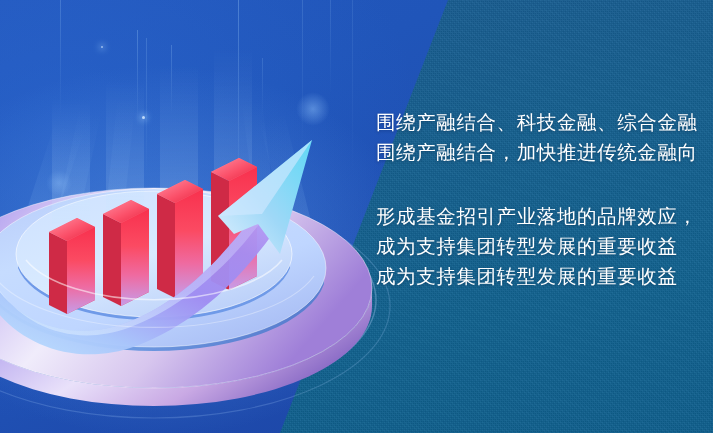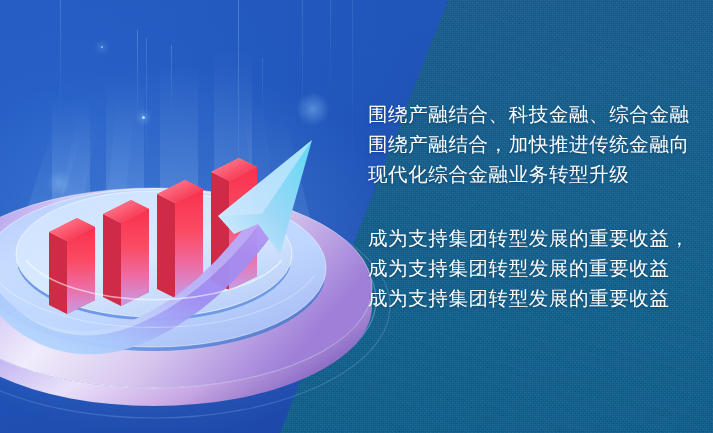--- a/index.html
+++ b/index.html
@@ -46,21 +46,21 @@
   
   .beam{position:absolute;transform-origin:50% 100%;
         background:linear-gradient(180deg,rgba(150,205,255,0) 0%,rgba(160,210,255,.20) 55%,rgba(185,225,255,.33) 100%);}
 
   
   .illus{position:absolute;left:-78px;top:92px;width:470px;height:330px;}
   .illus svg{display:block;width:470px;height:330px;overflow:visible;}
 
   
   .copy{position:absolute;left:368px;top:99px;width:330px;}
-  .para{margin:0;}
+  .para{margin:8px;}
   .para + .para{margin-top:34px;}
   .line{
     color:#ffffff;
     font-size:19.5px;
     line-height:30px;
     letter-spacing:.6px;
     white-space:nowrap;
     text-shadow:0 1px 3px rgba(0,20,50,.35);
   }
 </style>
@@ -261,23 +261,22 @@
         <path d="M72,184 A168,74 0 0 0 392,184" stroke="rgba(255,255,255,.32)" stroke-width="1.2"></path>
       </g>
     </svg>
   </div>
 
   <div class="copy">
 
     <p class="para">
       <span class="line" style="display:block">围绕产融结合、科技金融、综合金融</span>
       <span class="line" style="display:block">围绕产融结合，加快推进传统金融向</span>
-      <span class="line" style="display:block">现代化综合金融业务转型升级</span>
     </p>
 
     <p class="para">
-      <span class="line" style="display:block">成为支持集团转型发展的重要收益，</span>
+      <span class="line" style="display:block">形成基金招引产业落地的品牌效应，</span>
       <span class="line" style="display:block">成为支持集团转型发展的重要收益</span>
       <span class="line" style="display:block">成为支持集团转型发展的重要收益</span>
     </p>
 
   </div>
 </div>
 
 </body></html>

